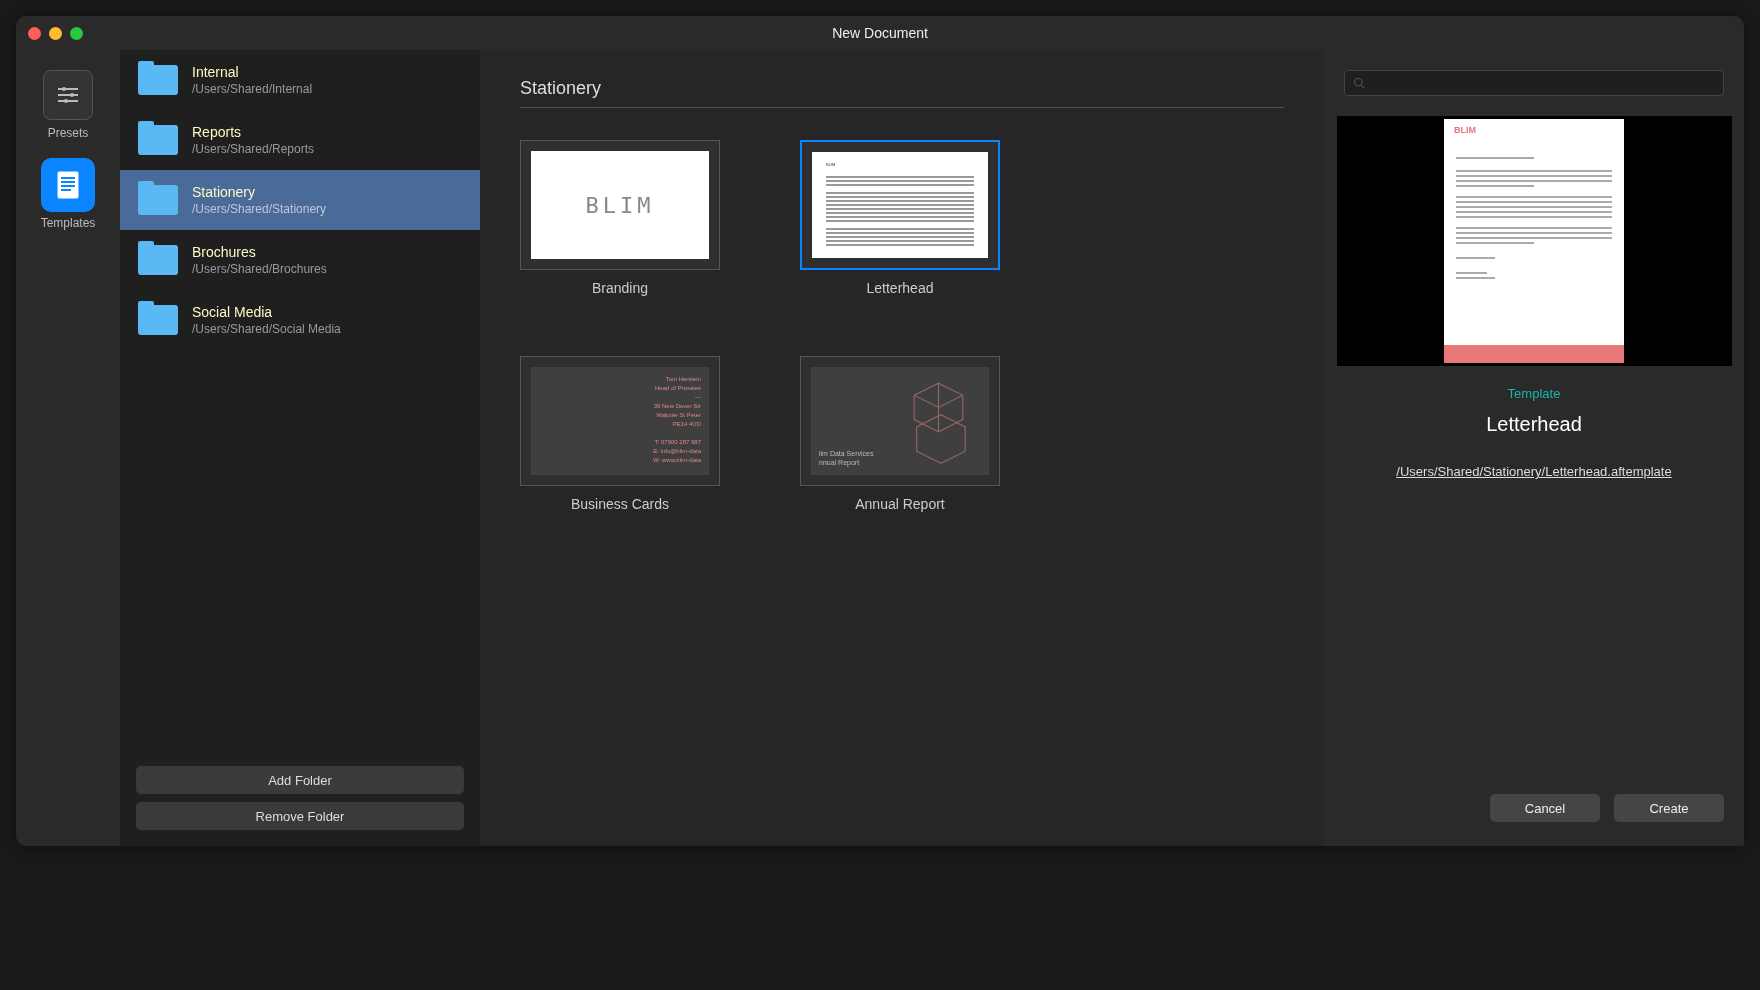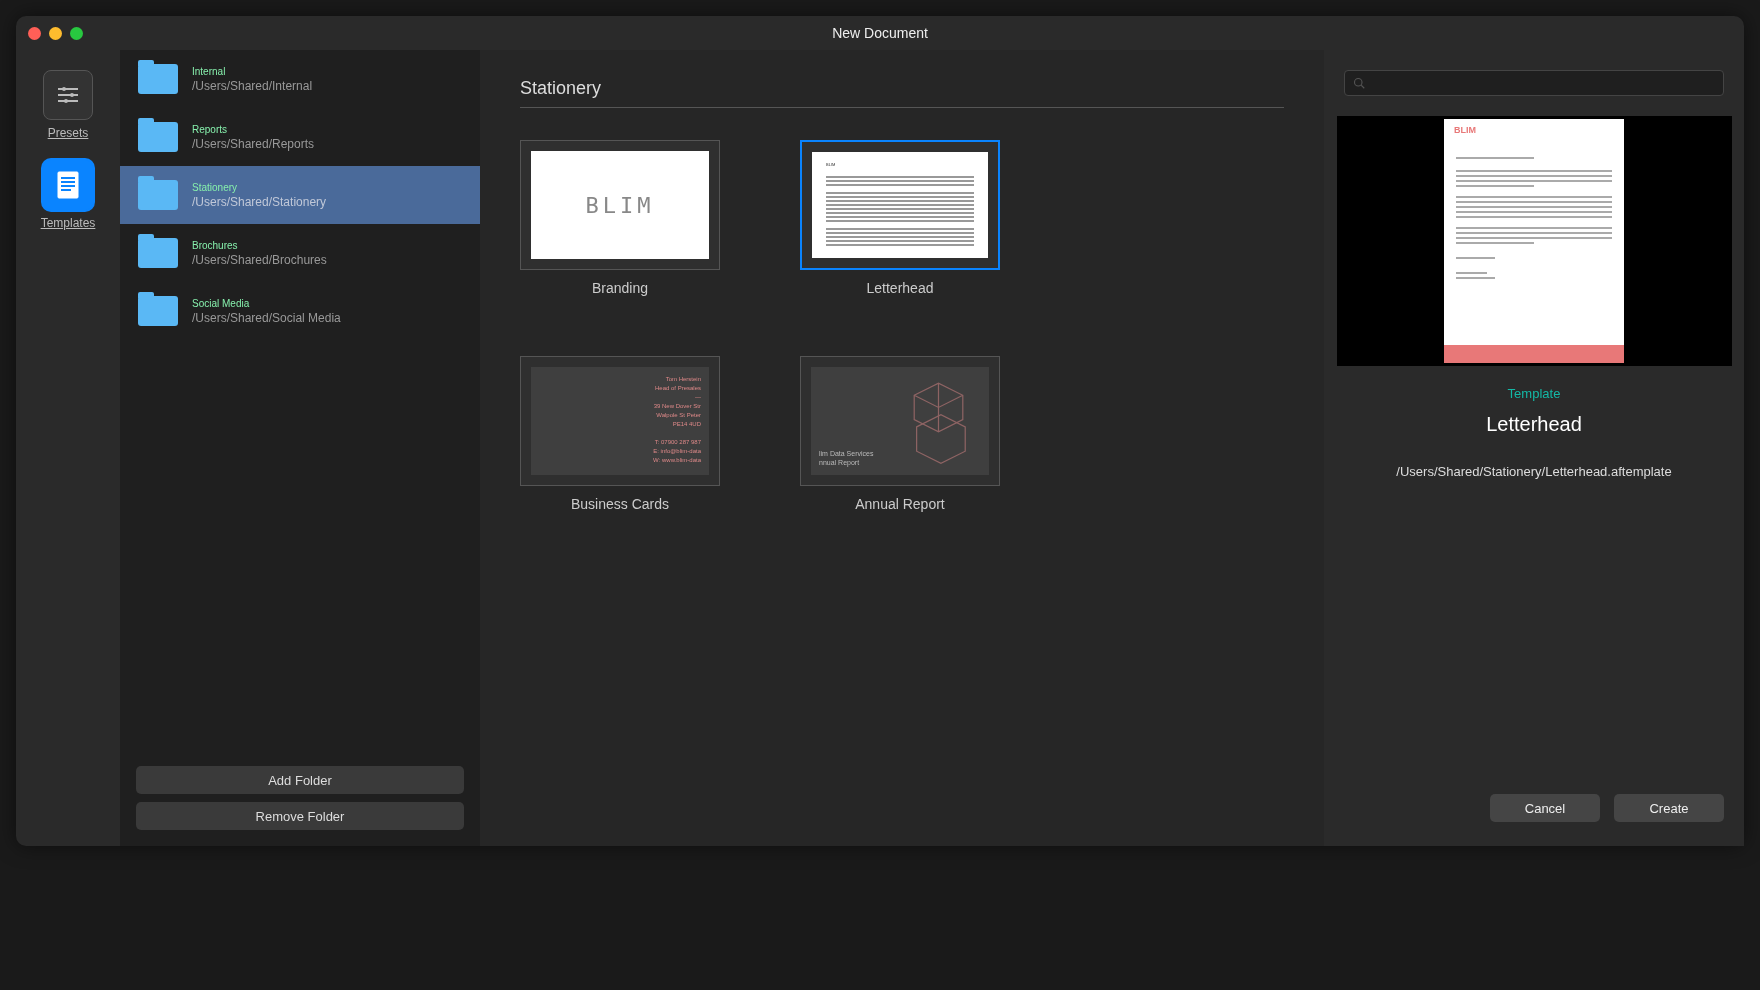--- a/index.html
+++ b/index.html
@@ -11,29 +11,29 @@
 .dot.red { background: #ff5f57; }
 .dot.yellow { background: #febc2e; }
 .dot.green { background: #28c840; }
 .title { position: absolute; left: 50%; transform: translateX(-50%); font-size: 14px; color: #eee; }
 .content { flex: 1; display: flex; }
 .left-nav { width: 104px; padding-top: 20px; display: flex; flex-direction: column; align-items: center; gap: 20px; }
 .nav-item { display: flex; flex-direction: column; align-items: center; gap: 6px; cursor: pointer; }
 .nav-icon { width: 50px; height: 50px; border-radius: 8px; display: flex; align-items: center; justify-content: center; }
 .nav-icon.presets { border: 1px solid #555; background: #333; }
 .nav-icon.templates { background: #0a84ff; box-shadow: 0 0 0 2px #0a84ff; }
-.nav-label { font-size: 12px; color: #bbb; text-decoration: underline; }
+.nav-label { font-size: 12px; color: #bbb; }
 .folder-panel { width: 360px; background: #1f1f1f; display: flex; flex-direction: column; }
 .folder-list { flex: 1; overflow-y: auto; }
 .folder-item { display: flex; align-items: center; gap: 14px; padding: 14px 18px; cursor: pointer; }
 .folder-item.selected { background: #4a6a9a; }
 .folder-icon { width: 40px; height: 30px; background: #5ab8f5; border-radius: 3px; position: relative; }
 .folder-icon::before { content:''; position:absolute; top:-4px; left:0; width:16px; height:6px; background:#5ab8f5; border-radius:2px 2px 0 0; }
 .folder-text { display: flex; flex-direction: column; gap: 2px; }
-.folder-name { font-size: 10px; color: #86efac; }
+.folder-name { font-size: 14px; color: #fef9c3; }
 .folder-path { font-size: 12px; color: #999; }
 .folder-item.selected .folder-path { color: #c0c8d8; }
 .folder-buttons { padding: 16px; display: flex; flex-direction: column; gap: 8px; }
 .folder-btn { height: 28px; background: #3a3a3a; border: none; border-radius: 5px; color: #ddd; font-size: 13px; cursor: pointer; }
 .template-grid-panel { flex: 1; background: #262626; padding: 28px 40px; overflow-y: auto; }
 .category-title { font-size: 18px; color: #ddd; padding-bottom: 8px; border-bottom: 1px solid #555; margin-bottom: 32px; }
 .grid { display: grid; grid-template-columns: repeat(2, 200px); gap: 60px 80px; }
 .template-tile { display: flex; flex-direction: column; align-items: center; gap: 10px; cursor: pointer; }
 .tile-box { width: 200px; height: 130px; background: #2f2f2f; border: 1px solid #555; display: flex; align-items: center; justify-content: center; padding: 10px; }
 .template-tile.selected .tile-box { border: 2px solid #0a84ff; }
@@ -59,21 +59,21 @@
 .preview-doc { width: 180px; height: 244px; background:#fff; display:flex; flex-direction:column; }
 .preview-doc .top { height: 32px; padding:6px 10px; display:flex; justify-content:space-between; font-size:5px; color:#777; }
 .preview-doc .brand { font-size:9px; color:#e87878; font-weight:bold; }
 .preview-doc .bod { flex:1; padding:6px 12px; }
 .preview-doc .bod .ln { height:2px; background:#aaa; margin-bottom:3px; }
 .preview-doc .bod .ln.short { width:50%; }
 .preview-doc .foot { height:18px; background:#e87878; }
 .info { text-align:center; display:flex; flex-direction:column; gap:12px; }
 .info-label { font-size:13px; color:#14b8a6; }
 .info-name { font-size:20px; color:#fff; }
-.info-path { font-size:13px; color:#ddd; margin-top:16px; }
+.info-path { font-size:13px; color:#ddd; margin-top:16px;text-decoration:underline; }
 .bottom-buttons { margin-top:auto; display:flex; gap:14px; width:100%; justify-content:flex-end; padding-bottom: 4px; }
 .btn { width: 110px; height: 28px; background:#454545; border:none; border-radius:5px; color:#eee; font-size:13px; cursor:pointer; }
 .sliders-icon line { stroke:#bbb; stroke-width:2; }
 .doc-icon rect { fill:#fff; stroke:#fff; }
 .doc-icon line { stroke:#0a84ff; stroke-width:2; }
 .iso path { stroke:#d88; fill:none; stroke-width:1; }
 </style>
 </head>
 <body>
 

